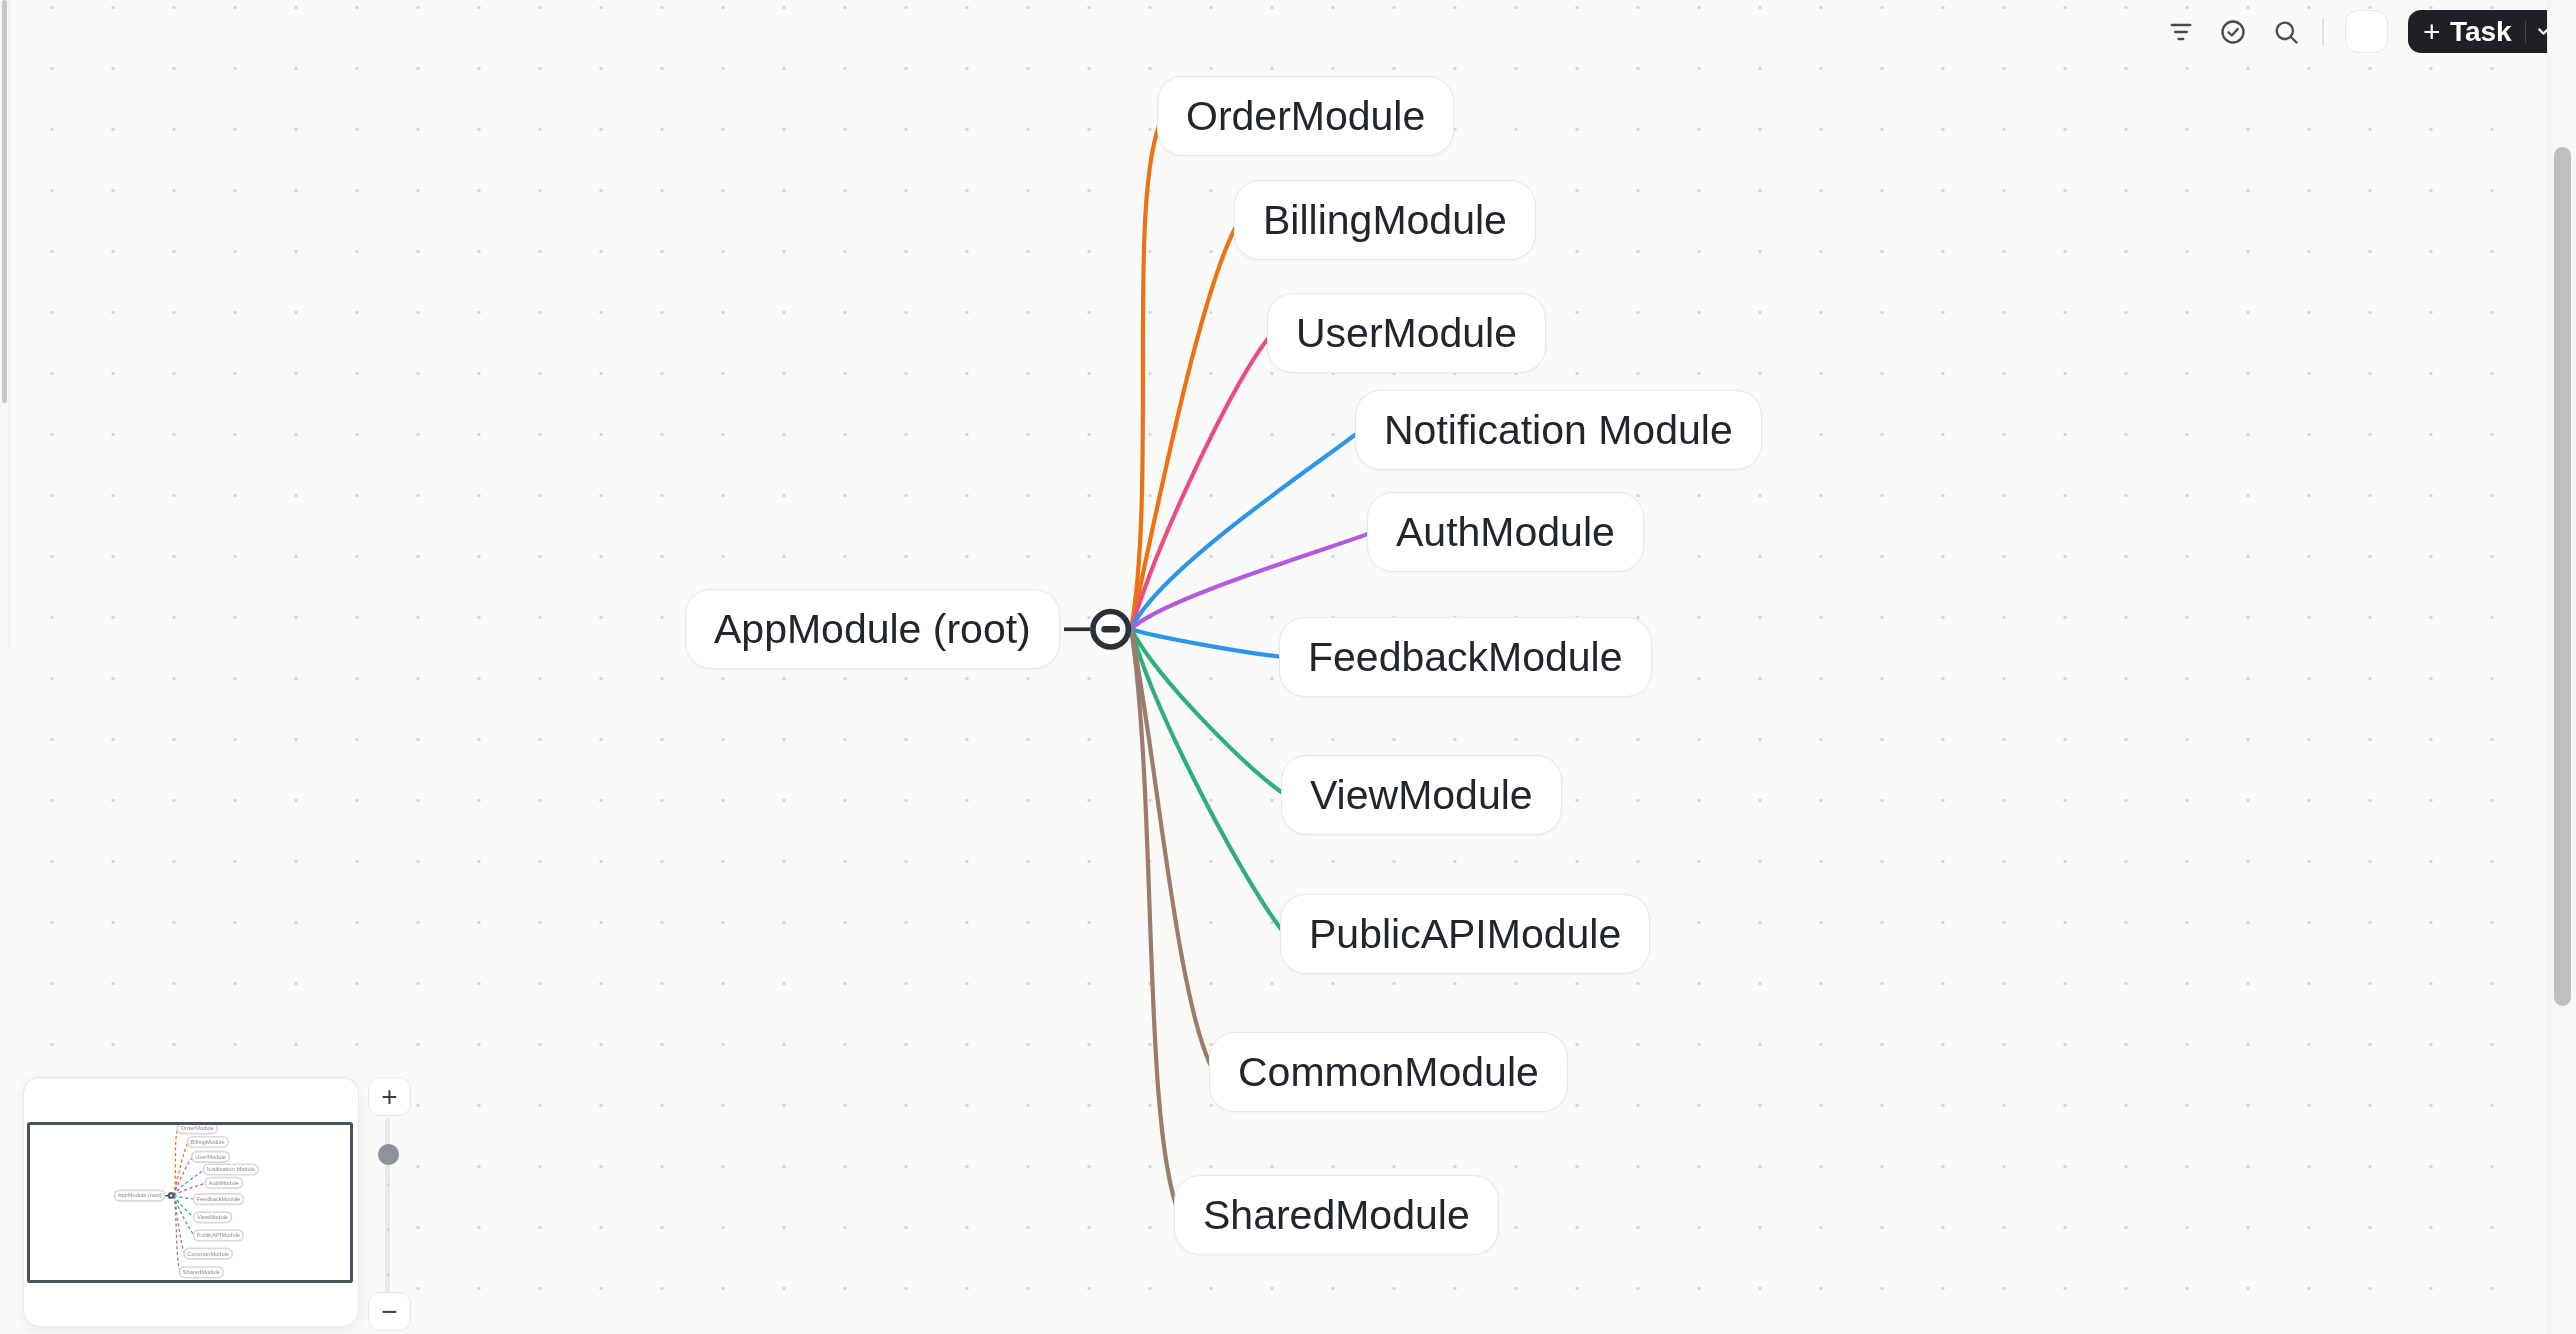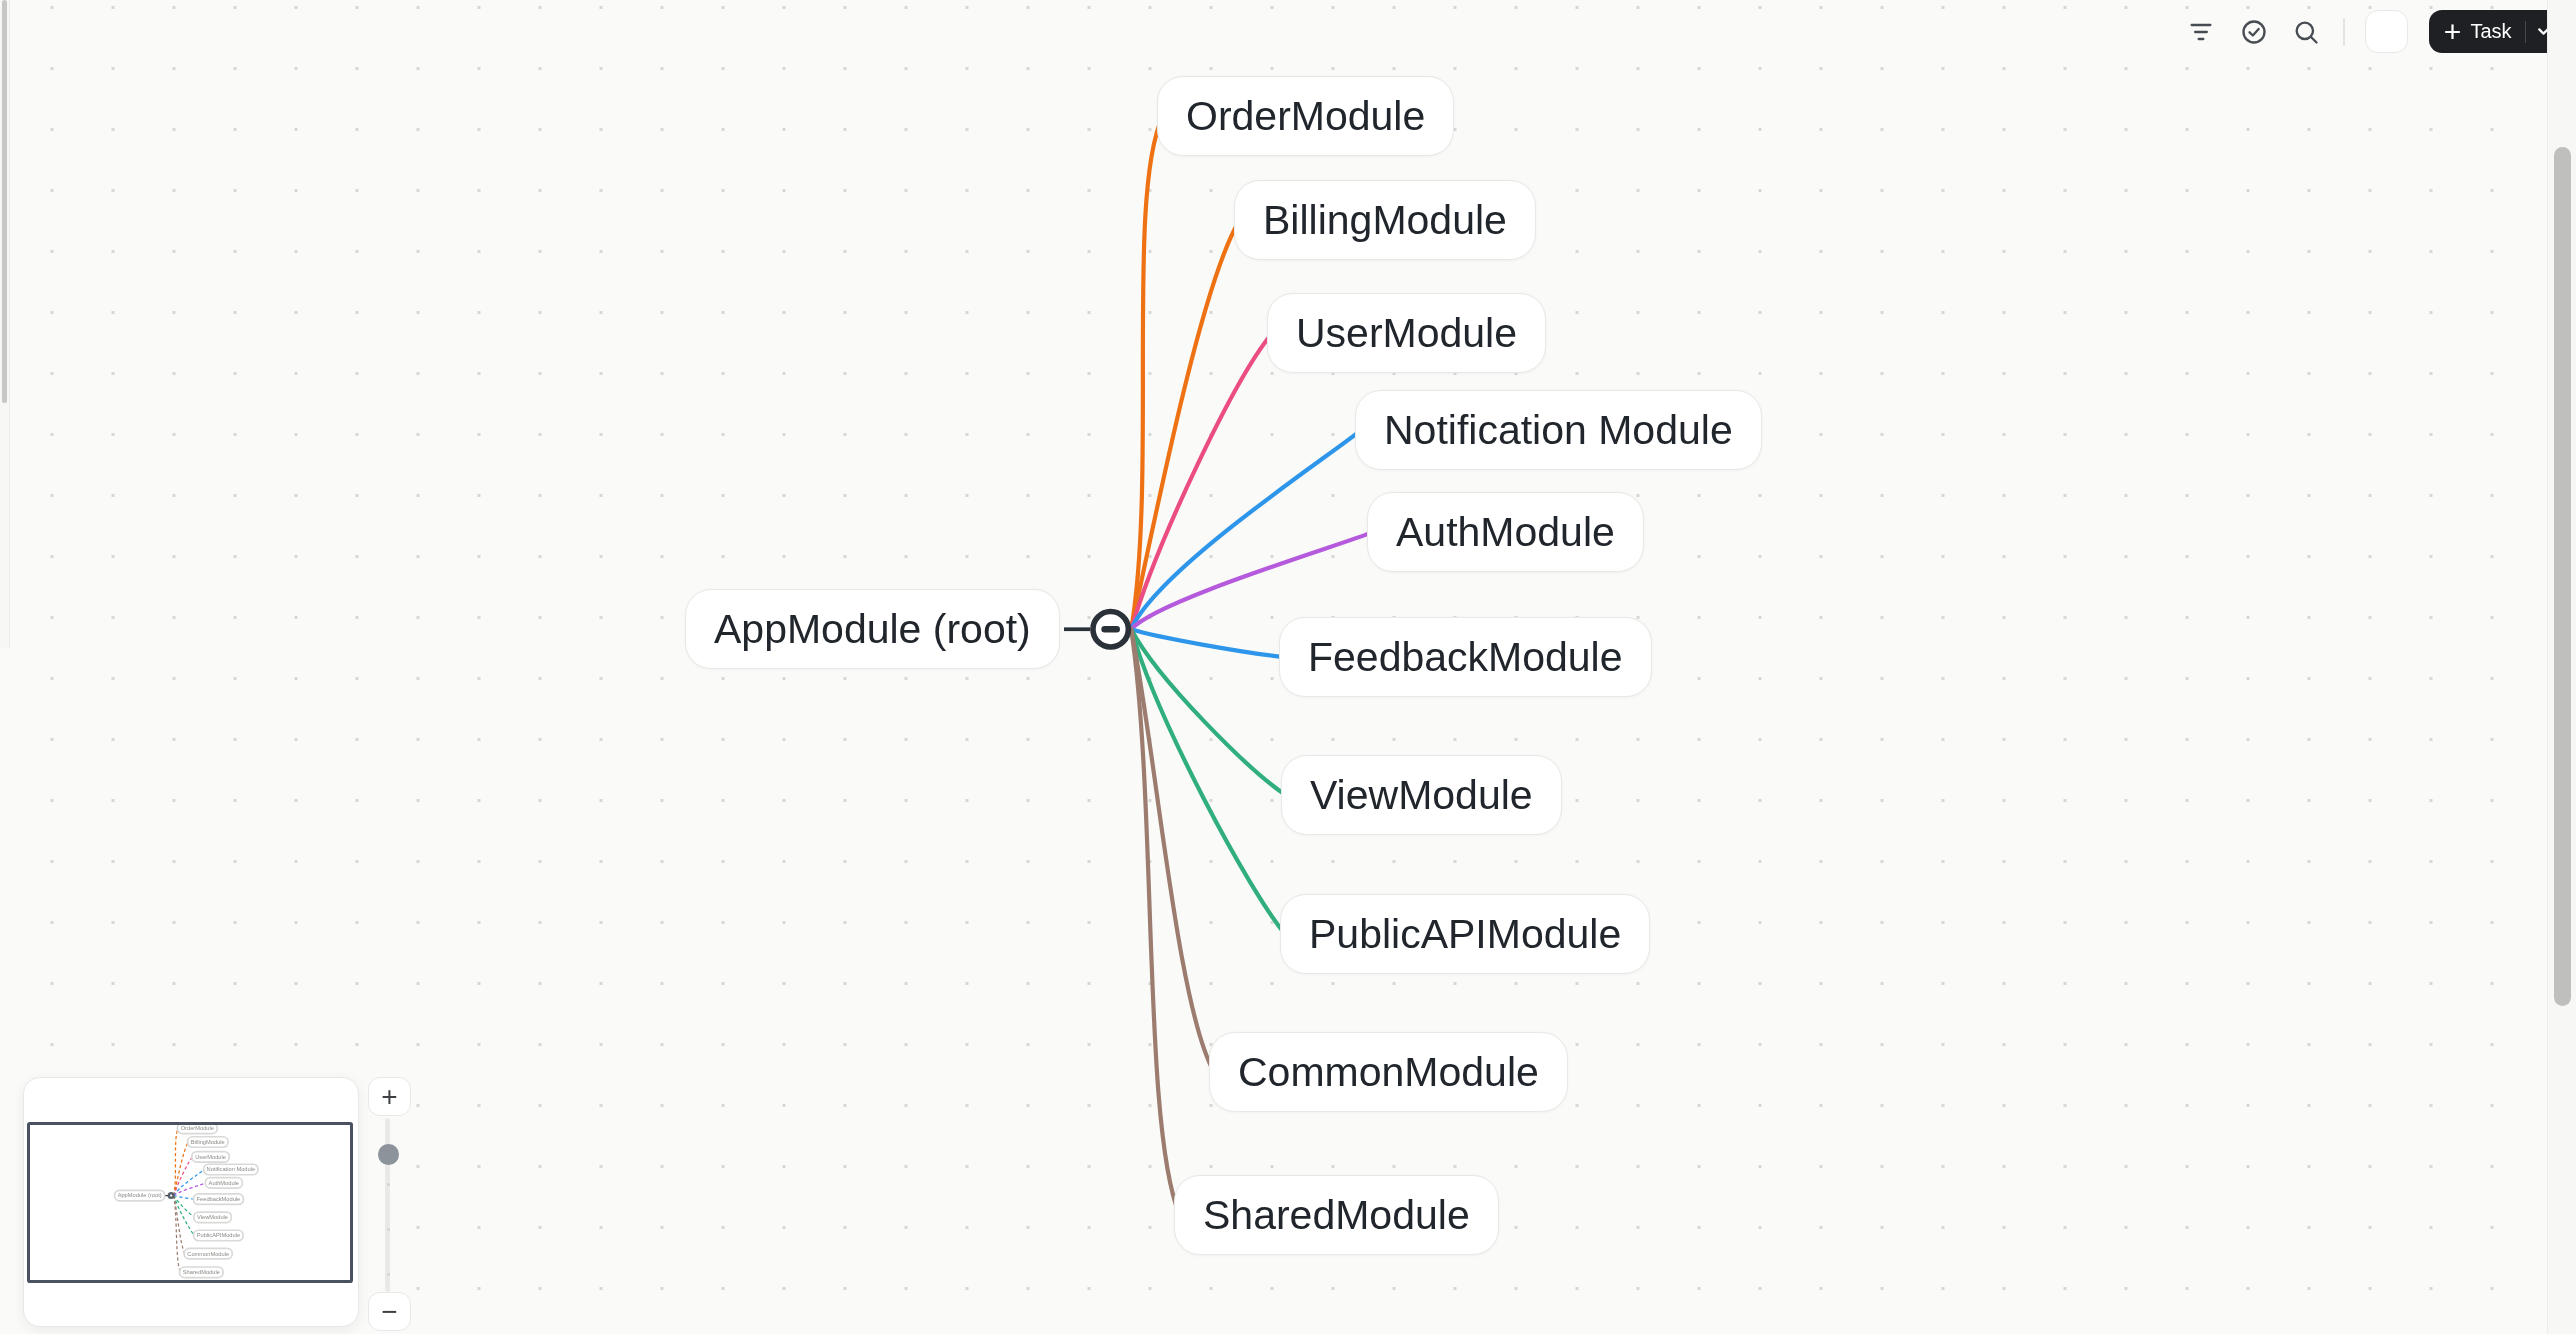--- a/index.html
+++ b/index.html
@@ -25,21 +25,21 @@
   #toolbar{position:absolute;top:9.3px;right:13px;height:45px;display:flex;align-items:center;gap:20.5px;}
   .icon-btn{width:32px;height:32px;display:flex;align-items:center;justify-content:center;
     background:transparent;border:none;padding:0;cursor:pointer;}
   .icon-btn svg{stroke:#474c52;}
   #toolbar-divider{width:1.9px;height:28px;background:#e4e4e2;}
   #settings-btn{width:43px;height:43px;box-sizing:border-box;background:#fff;border:1.9px solid #e8e8e6;
     border-radius:13px;display:flex;align-items:center;justify-content:center;cursor:pointer;padding:0;}
   #task-btn{height:43px;background:#1f2023;color:#fff;border:none;border-radius:13px;
     display:flex;align-items:center;padding:0 11.2px 0 15px;cursor:pointer;gap:0;}
   #task-btn .plus{font-size:30px;font-weight:300;line-height:1;margin-right:9.3px;color:#fff;}
-  #task-btn .label{font-size:20px;font-weight:400;color:#fff;}
+  #task-btn .label{font-size:28px;font-weight:700;color:#fff;}
   #task-btn .tb-divider{width:0.9px;height:22.4px;background:rgba(255,255,255,0.18);margin:0 9.3px 0 13px;}
   
   #minimap{position:absolute;left:23px;top:1077px;width:336px;height:250px;box-sizing:border-box;
     background:#fff;border:1.9px solid #e8e8e6;border-radius:17px;overflow:hidden;
     box-shadow:0 3.7px 13px rgba(0,0,0,0.06);}
   #minimap svg{position:absolute;left:0;top:0;}
   #minimap-viewport{position:absolute;left:2.8px;top:44px;width:326px;height:161px;box-sizing:border-box;
     border:3.7px solid #4a5261;border-radius:2.8px;}
   
   .zoom-btn{position:absolute;left:368px;width:43px;height:39px;box-sizing:border-box;background:#fff;

